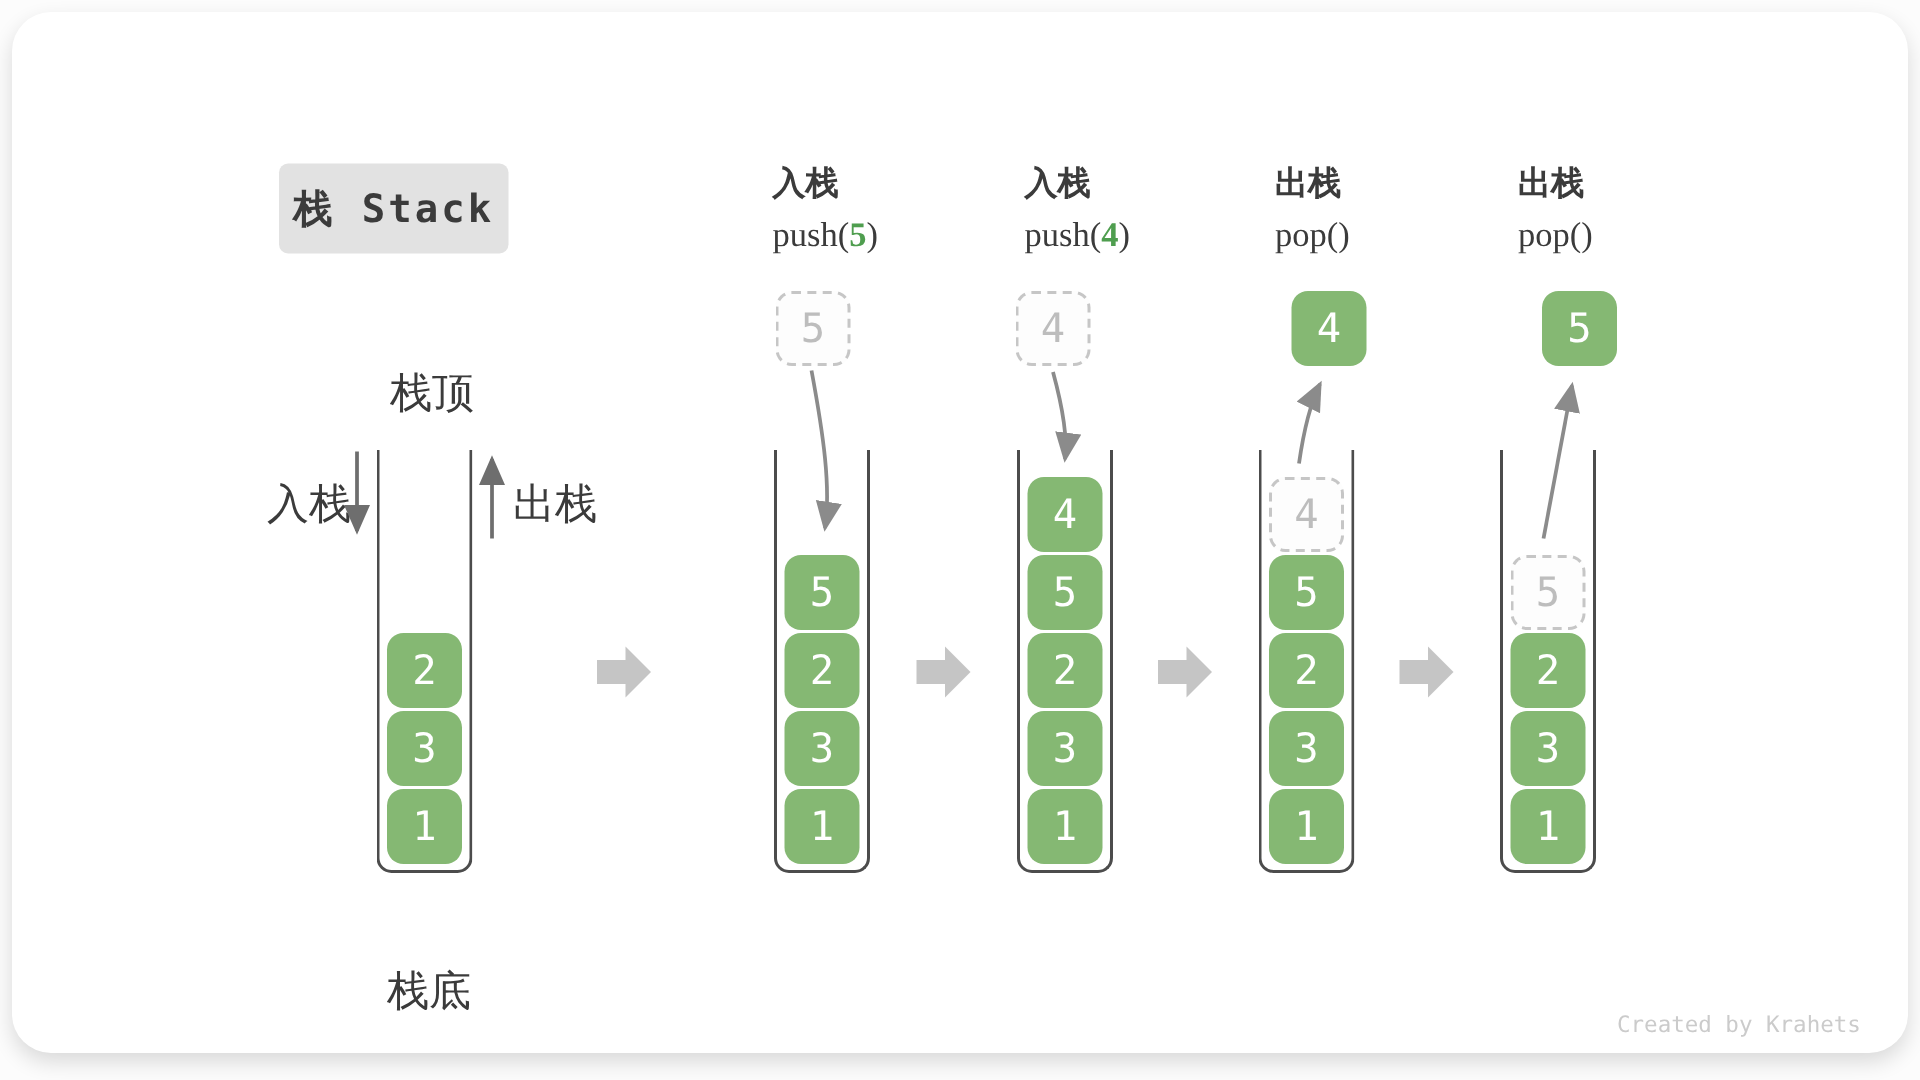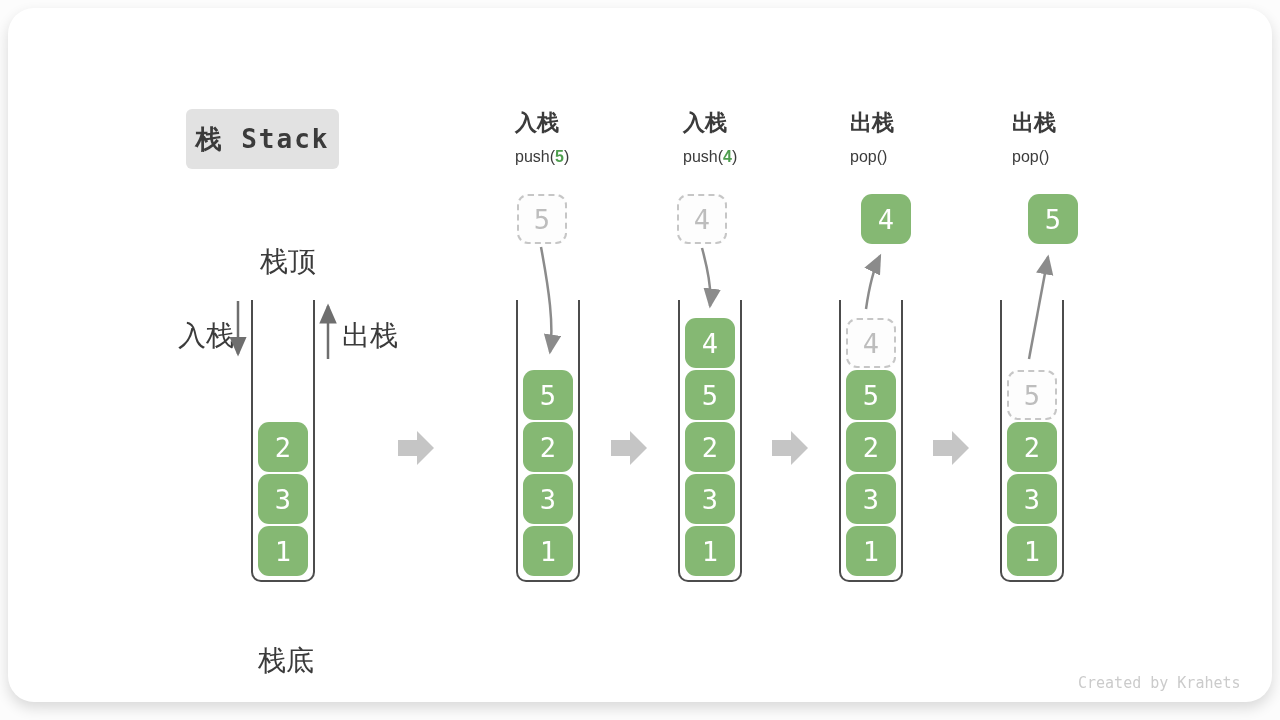--- a/index.html
+++ b/index.html
@@ -19,21 +19,21 @@
   .stage{position:relative;width:1280px;height:720px}
   .card{position:absolute;left:8px;top:8px;width:1264px;height:694px;
     background:#ffffff;border-radius:26px;box-shadow:0 6px 14px rgba(0,0,0,.14)}
   .title-chip{position:absolute;left:186px;top:109px;width:153px;height:60px;
     background:var(--title-bg);border-radius:6px;display:flex;align-items:center;justify-content:center;
     font-family:"DejaVu Sans Mono","DejaVu Sans",monospace;font-size:26px;font-weight:700;
     color:var(--text-dark);letter-spacing:2px}
   .side-label{position:absolute;font-size:28px;font-weight:400;color:var(--text-dark);white-space:nowrap}
   .op-header{position:absolute;white-space:nowrap}
   .op-name{font-size:22px;font-weight:700;color:var(--text-dark);line-height:34px}
-  .op-code{font-family:Liberation Sans, sans-serif;font-size:16px;color:var(--text-dark);line-height:34px}
+  .op-code{font-family:Liberation Serif, serif;font-size:23px;color:var(--text-dark);line-height:34px}
   .op-code .arg{color:var(--arg-green);font-weight:700}
   .wall{position:absolute;border-left:2.5px solid var(--wall);border-right:2.5px solid var(--wall);
     border-bottom:2.5px solid var(--wall);border-radius:0 0 10px 10px}
   .cell{position:absolute;width:50px;height:50px;border-radius:11px;background:var(--green);
     display:flex;align-items:center;justify-content:center;color:#ffffff;
     font-family:"DejaVu Sans Mono",monospace;font-size:27px}
   .cell.ghost{background:#fdfdfd;border:2px dashed var(--ghost-border);color:var(--ghost-text)}
   svg.overlay{position:absolute;left:0;top:0;pointer-events:none}
   .watermark{position:absolute;left:1078px;top:674px;width:162px;text-align:center;
     font-family:"DejaVu Sans Mono",monospace;font-size:15px;color:var(--watermark);white-space:nowrap}

